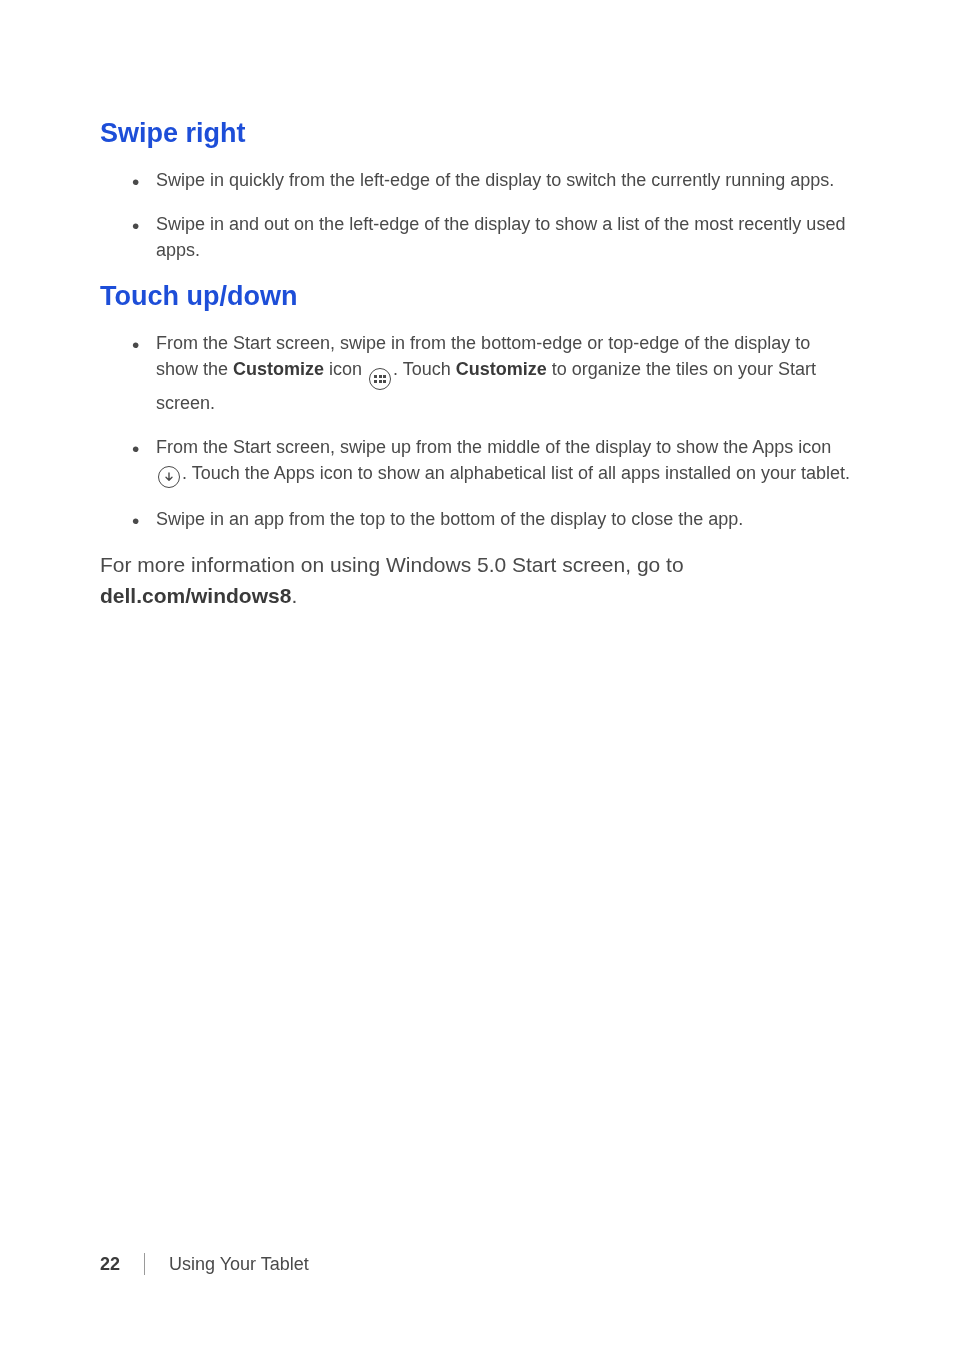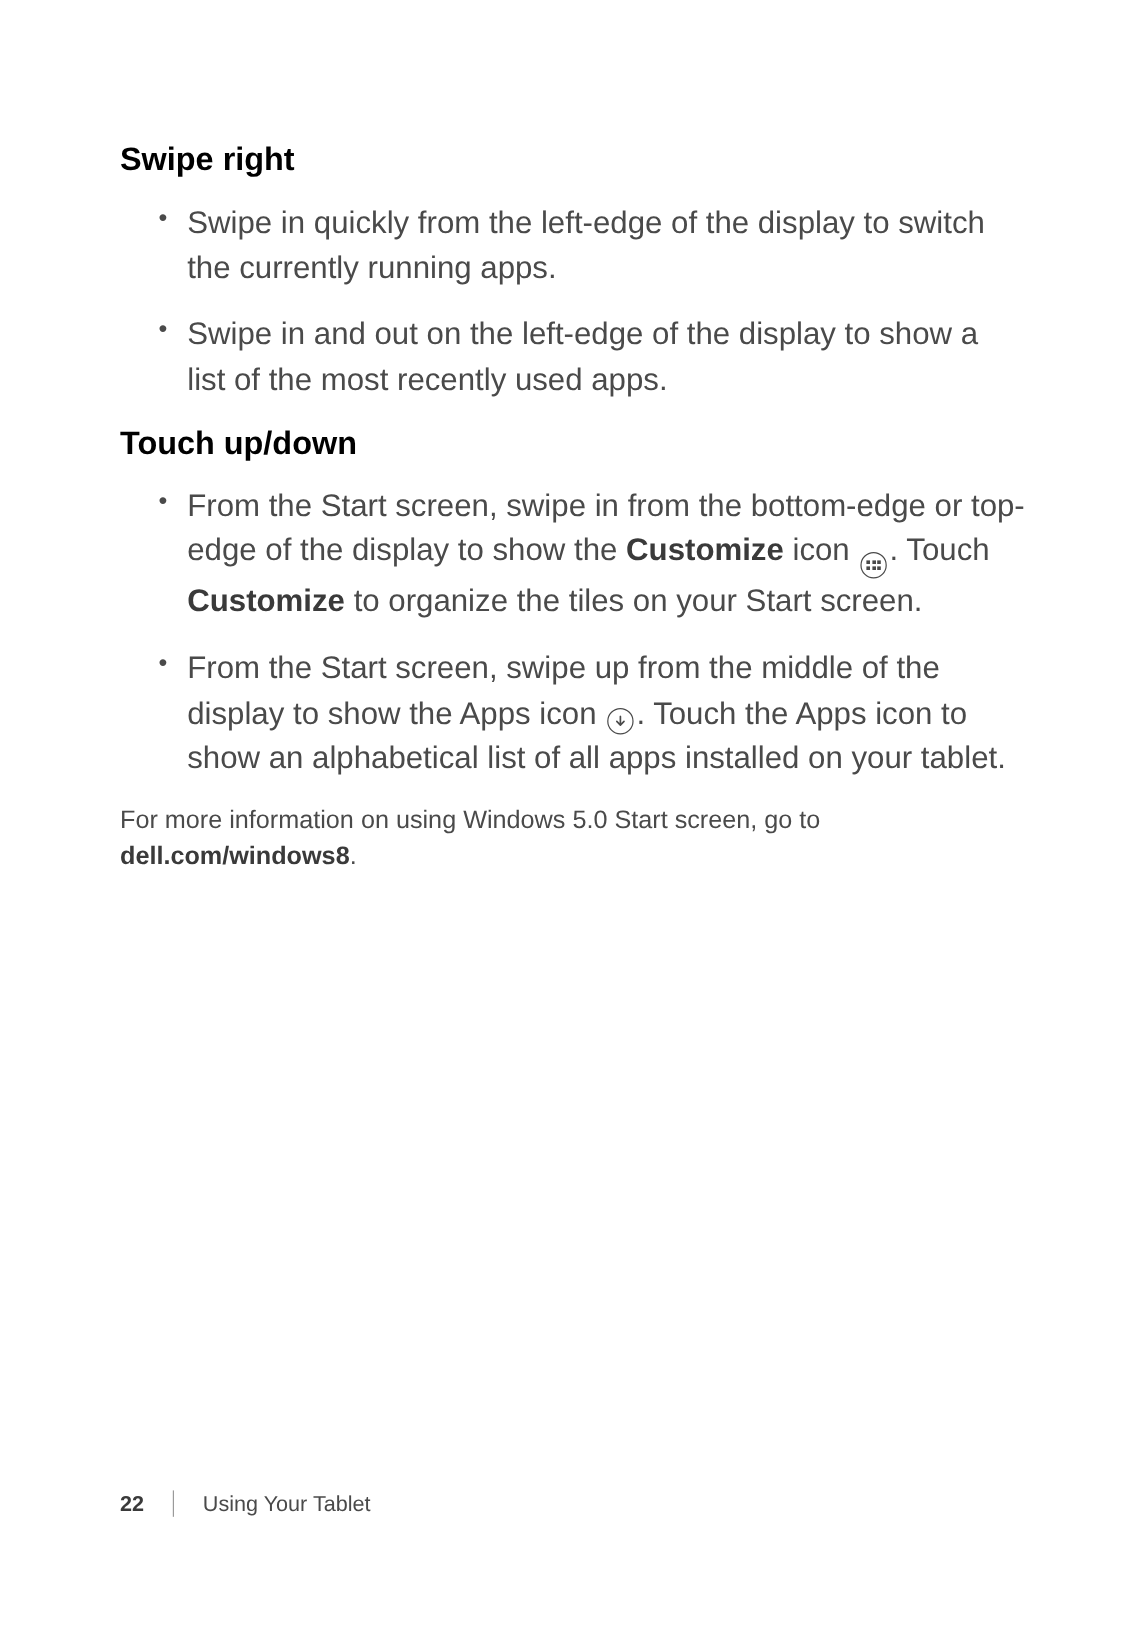--- a/index.html
+++ b/index.html
@@ -8,32 +8,32 @@
       height: 1354px;
       background: #ffffff;
       font-family: "Segoe UI", "Helvetica Neue", Arial, sans-serif;
       color: #4a4a4a;
       position: relative;
       padding: 110px 100px 0 100px;
     }
     h2 {
       font-size: 27px;
       font-weight: 700;
-      color: #000000;
+      color: #1d4ed8;
       margin-bottom: 18px;
       margin-top: 8px;
     }
     ul {
       list-style: none;
       padding-left: 32px;
       margin-bottom: 16px;
     }
     li {
       position: relative;
-      font-size: 26px;
+      font-size: 18px;
       line-height: 1.45;
       color: #4a4a4a;
       margin-bottom: 18px;
       padding-left: 24px;
     }
     li::before {
       content: "•";
       position: absolute;
       left: 0;
       top: 0;
@@ -68,21 +68,21 @@
       grid-template-rows: repeat(2, 3.5px);
       gap: 1.5px;
     }
     .customize-grid span {
       background: #4a4a4a;
       width: 3px;
       height: 3.5px;
     }
     .footer {
       position: absolute;
-      bottom: 90px;
+      bottom: 79px;
       left: 100px;
       display: flex;
       align-items: center;
       font-size: 18px;
       color: #4a4a4a;
     }
     .footer .page-num {
       font-weight: 700;
       color: #3a3a3a;
       margin-right: 24px;
@@ -117,20 +117,21 @@
         </span>
       </span><span>. Touch </span><span class="bold">Customize</span><span> to organize the tiles on your Start screen.</span>
   </li>
   <li>
     <span>From the Start screen, swipe up from the middle of the display to show the Apps icon </span><span class="icon-circle">
         <svg class="arrow-down" viewBox="0 0 10 10">
           <path d="M5 1 L5 8 M2 5.2 L5 8.2 L8 5.2" stroke="#4a4a4a" stroke-width="1.4" fill="none" stroke-linecap="round" stroke-linejoin="round"></path>
         </svg>
       </span><span>. Touch the Apps icon to show an alphabetical list of all apps installed on your tablet.</span>
   </li>
+  <li>Swipe in an app from the top to the bottom of the display to close the app.</li>
 </ul>
 
 <p class="body-text">
   <span>For more information on using Windows 5.0 Start screen, go to </span><span class="bold">dell.com/windows8</span><span>.</span>
 </p>
 
 <div class="footer">
   <span class="page-num">22</span>
   <span class="divider"></span>
   <span>Using Your Tablet</span>

